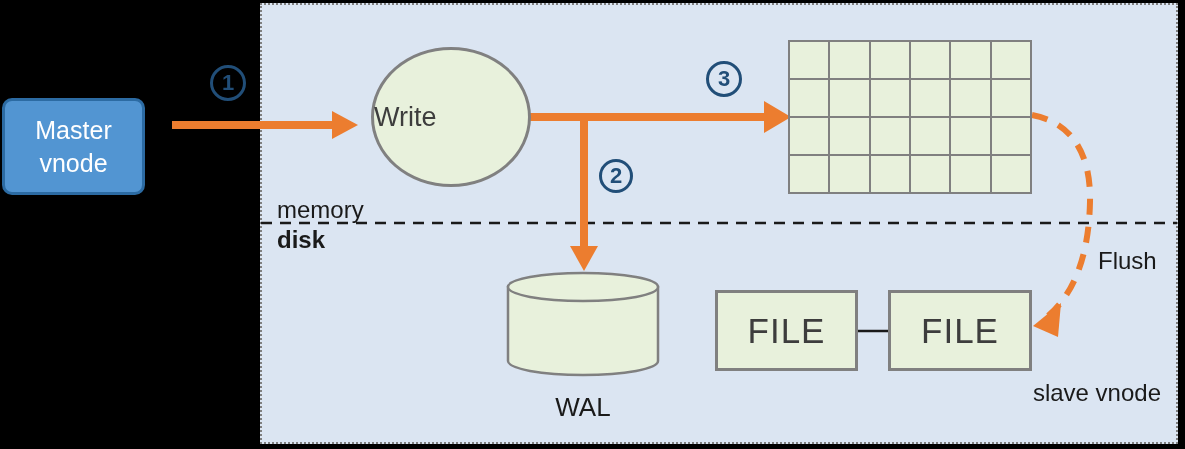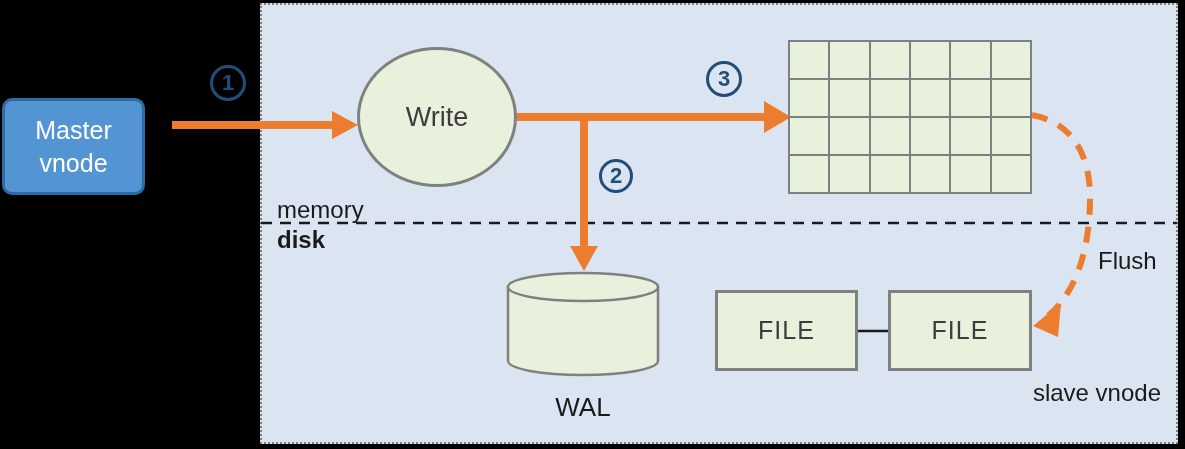--- a/index.html
+++ b/index.html
@@ -17,39 +17,39 @@
   .master{
     position:absolute;left:2px;top:78px;width:143px;height:97px;z-index:3;
     box-sizing:border-box;background:var(--master-fill,#5295d2);
     border:3px solid var(--master-border,#2c6ba3);border-radius:10px;
     display:flex;align-items:center;justify-content:center;text-align:center;margin-top:20px;
   }
   .master span{
     color:var(--master-text,#fff);font-size:25px;line-height:1.32;white-space:pre-line;
   }
   .write{
-    position:absolute;left:357px;top:47px;width:160px;height:140px;z-index:3;
+    position:absolute;left:371px;top:47px;width:160px;height:140px;z-index:3;
     box-sizing:border-box;background:var(--node-fill,#e8f1dc);
     border:3px solid var(--node-border,#808080);border-radius:50%;
-    display:flex;align-items:center;justify-content:center;
+    display:flex;align-items:center;
   }
   .write span{font-size:27px;}
   .grid{
     position:absolute;left:788px;top:40px;width:244px;height:154px;z-index:3;
     box-sizing:border-box;border:2px solid var(--node-border,#808080);
     background:var(--node-border,#808080);
     display:grid;grid-template-columns:repeat(6,1fr);grid-template-rows:repeat(4,1fr);gap:2px;
   }
   .grid .cell{background:var(--node-fill,#e8f1dc);}
   .file{
     position:absolute;top:290px;height:81px;z-index:3;box-sizing:border-box;
     background:var(--node-fill,#e8f1dc);border:3px solid var(--node-border,#808080);
     display:flex;align-items:center;justify-content:center;
   }
-  .file span{font-size:25px;letter-spacing:1px;}
+  .file span{font-size:35px;letter-spacing:1px;}
   .file1{left:715px;width:143px;}
   .file2{left:888px;width:144px;}
   .badge{
     position:absolute;z-index:4;border-radius:50%;box-sizing:border-box;
     border:3px solid var(--step-color,#214e78);color:var(--step-color,#214e78);
     display:flex;align-items:center;justify-content:center;
     font-size:22px;font-weight:600;background:transparent;
   }
   .b1{left:210px;top:65px;width:36px;height:36px;}
   .b2{left:599px;top:159px;width:34px;height:34px;}

